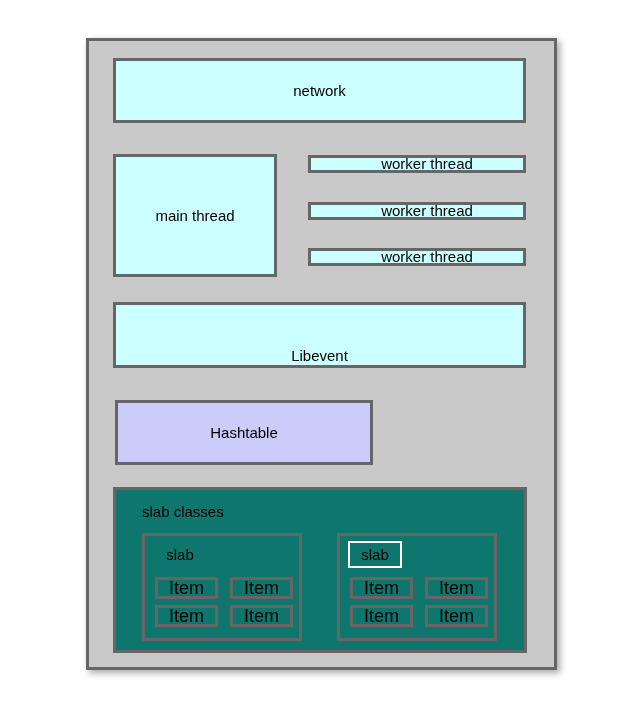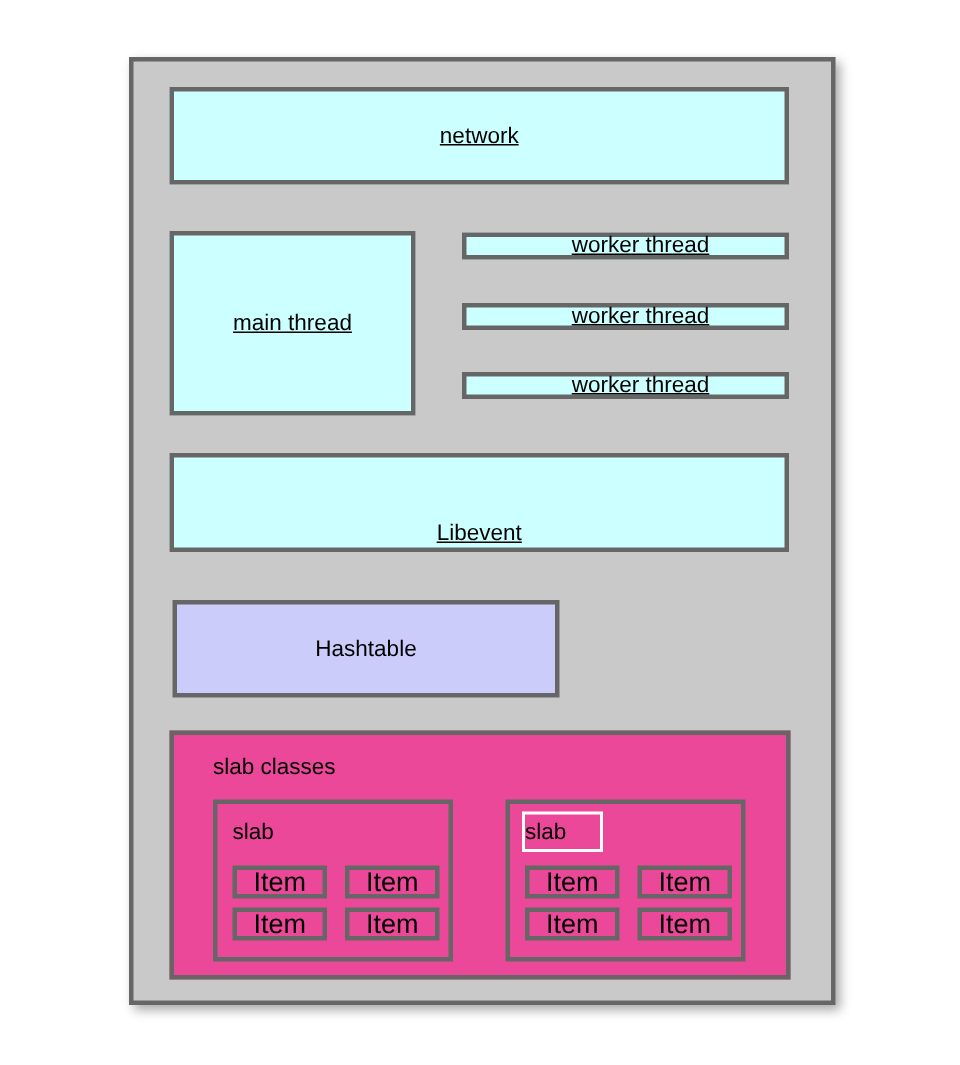--- a/index.html
+++ b/index.html
@@ -30,23 +30,23 @@
     position: absolute;
     box-sizing: border-box;
     border: 3px solid #666666;
     display: flex;
     align-items: center;
     justify-content: center;
     font-size: 15px;
     line-height: 18px;
     text-align: center;
   }
-  .cyan-light { background: #ccffff; text-decoration: underline; }
+  .cyan-light { background: #ccffff; }
   .purple     { background: #ccccfa; }
-  .cyan-bright{ background: #ec4899; padding-left: 26px; }
+  .cyan-bright{ background: #0f766e; padding-left: 26px; }
 
   .network     { left: 24px;  top: 17px;  width: 413px; height: 65px; }
   .main-thread { left: 24px;  top: 113px; width: 164px; height: 123px; }
   .worker      { left: 219px; width: 218px; height: 18px; padding-left: 20px; }
   .worker-1 { top: 114px; }
   .worker-2 { top: 161px; }
   .worker-3 { top: 207px; }
   .libevent    { left: 24px;  top: 261px; width: 413px; height: 66px; align-items: flex-end; }
   .hashtable   { left: 26px;  top: 359px; width: 258px; height: 65px; }
   .lru         { left: 315px; top: 360px; width: 124px; height: 66px; }
@@ -79,20 +79,21 @@
   .slab-label-wrap {
     position: absolute;
     left: 8px;
     top: 5px;
     width: 54px;
     height: 27px;
     box-sizing: border-box;
     border: 2px solid transparent;
     display: flex;
     align-items: center;
+    justify-content: center;
     font-size: 15px;
   }
   .slab-label-wrap.highlight { border-color: #ffffff; }
   .item {
     position: absolute;
     width: 63px;
     height: 22px;
     box-sizing: border-box;
     border: 3px solid #666666;
     background: transparent;

